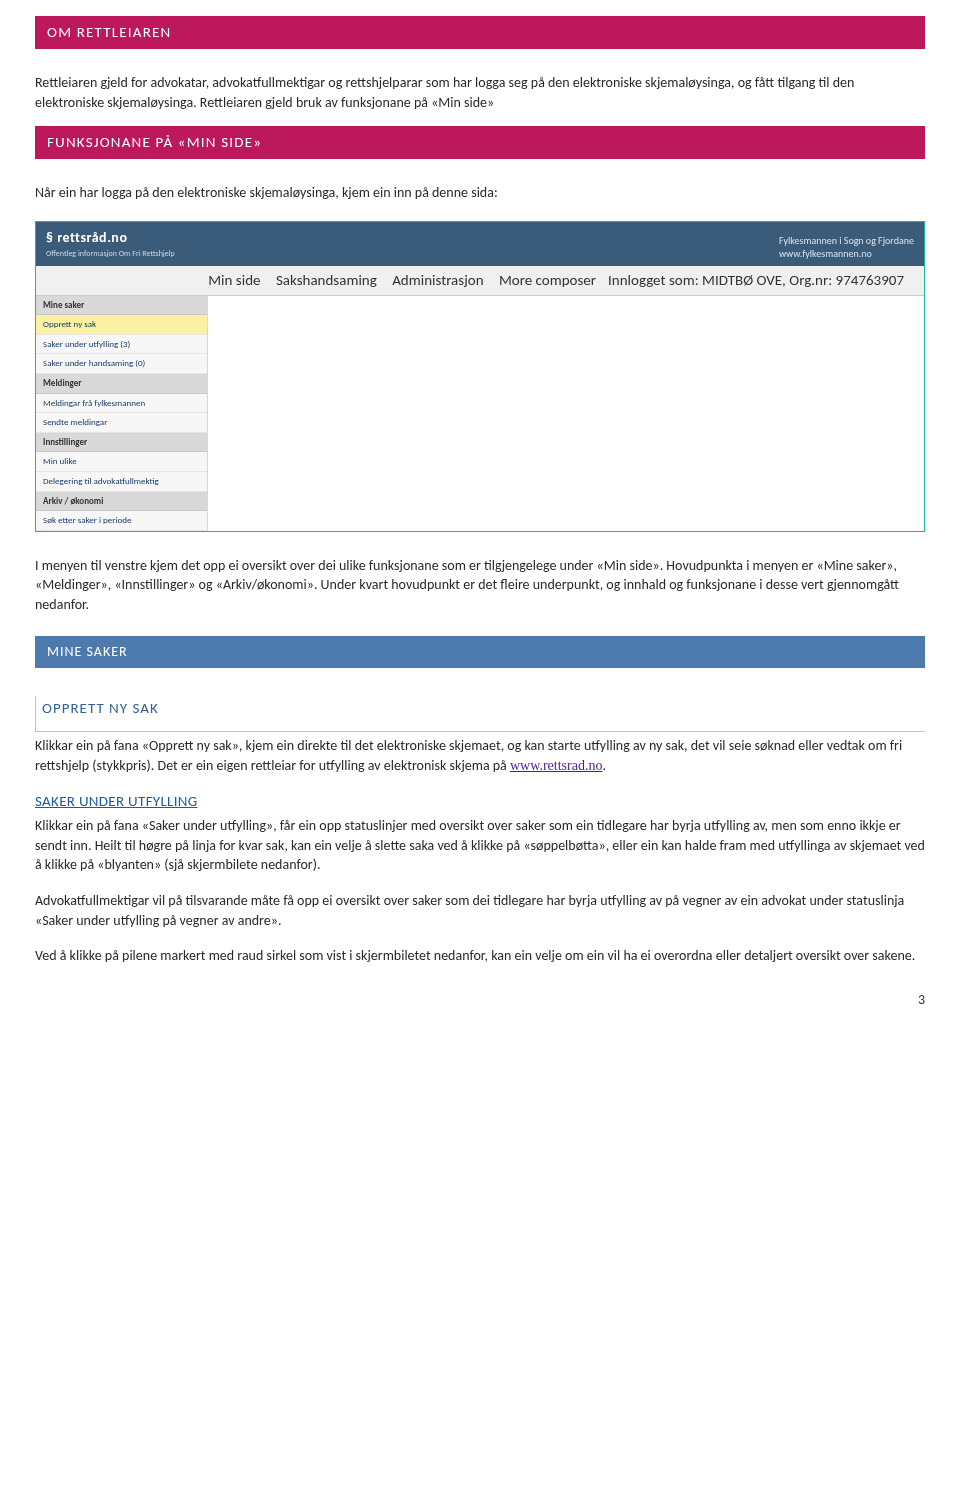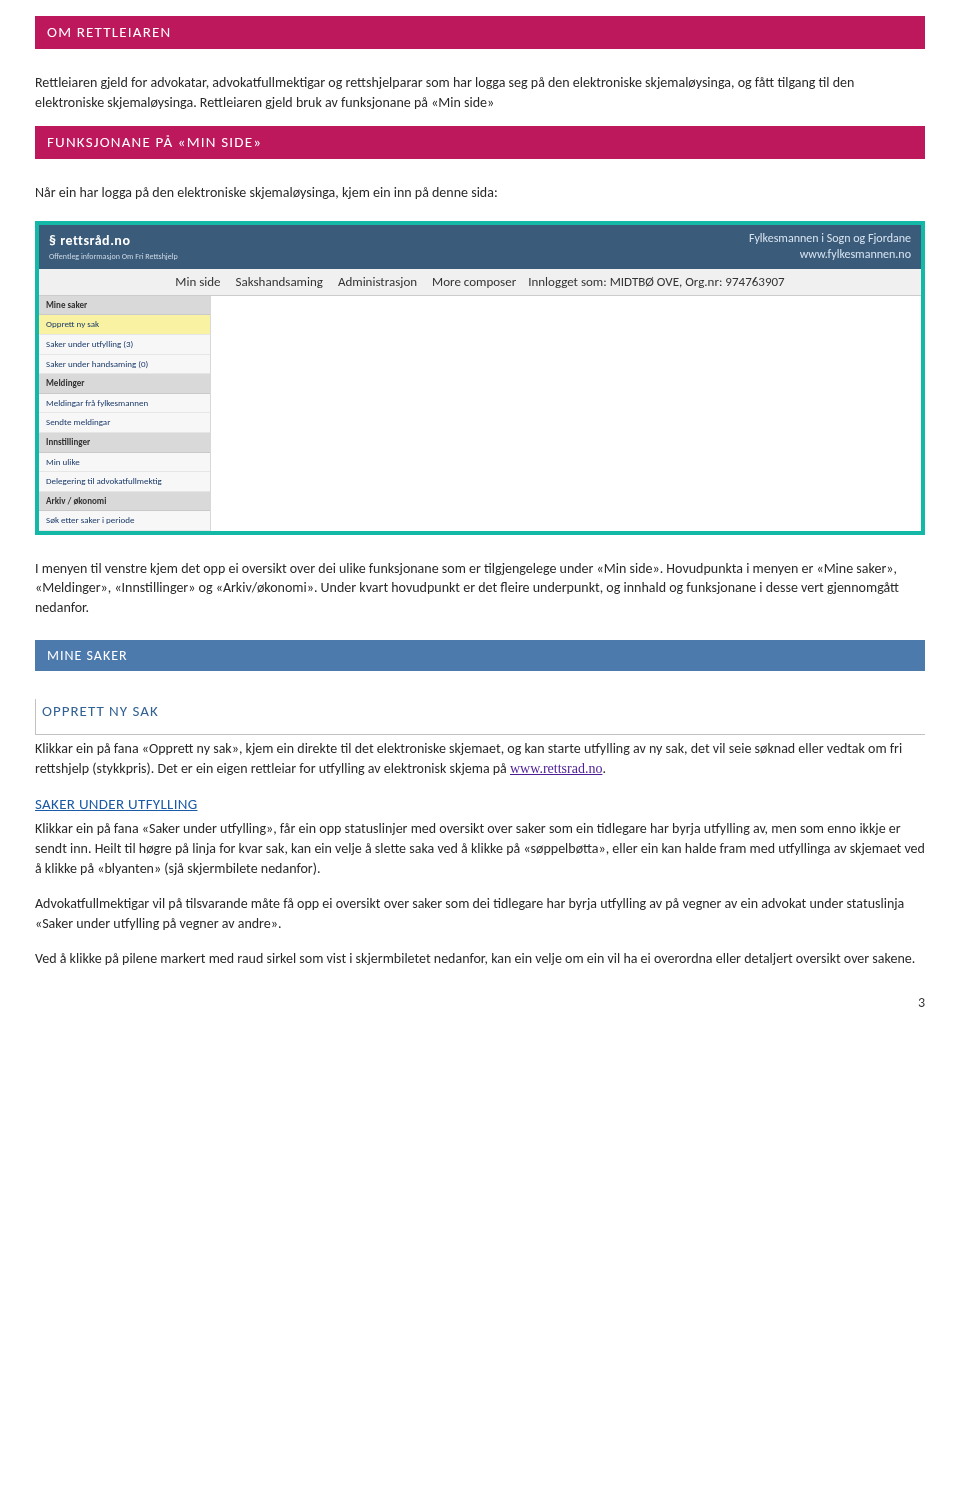--- a/index.html
+++ b/index.html
@@ -27,45 +27,45 @@
     padding: 6px 12px;
     font-size: 14px;
     letter-spacing: 1px;
     margin: 22px 0 14px 0;
   }
   .para {
     margin: 24px 0 14px 0;
     font-size: 14px;
   }
   .screenshot {
-    border: 4px solid #14b8a6;
+    border: 1px solid #14b8a6;
     background: #1d4ed8;
     margin: 18px 0 16px 0;
     font-size: 10px;
     color: #333;
   }
   .ss-topbar {
     background: #3b5b7a;
     color: #fff;
     padding: 6px 10px;
     display: flex;
     justify-content: space-between;
     align-items: flex-end;
   }
   .ss-logo { display:flex; flex-direction:column; }
   .ss-logo-main { font-size: 14px; font-weight: bold; letter-spacing: .5px; }
   .ss-logo-sub { font-size: 8px; color: #cdd9e5; margin-top:1px; }
-  .ss-top-right { text-align: right; font-size: 12px; color: #d7e3ef; line-height:1.3; }
+  .ss-top-right { font-size: 10px; color: #d7e3ef; line-height:1.3; }
   .ss-menubar {
     background: #f0f0f0;
     border-bottom: 1px solid #ccc;
-    padding: 4px 8px;
+    padding: 4px 20px;
     display:flex;
-    justify-content: center;
-    font-size: 13px;
+    justify-content: flex-end;
+    font-size: 15px;
     color: #333;
   }
   .ss-menubar .left span { margin-right: 12px; }
   .ss-body { display:flex; }
   .ss-sidebar {
     width: 172px;
     background: #f7f7f7;
     border-right: 1px solid #d8d8d8;
   }
   .ss-side-head {

